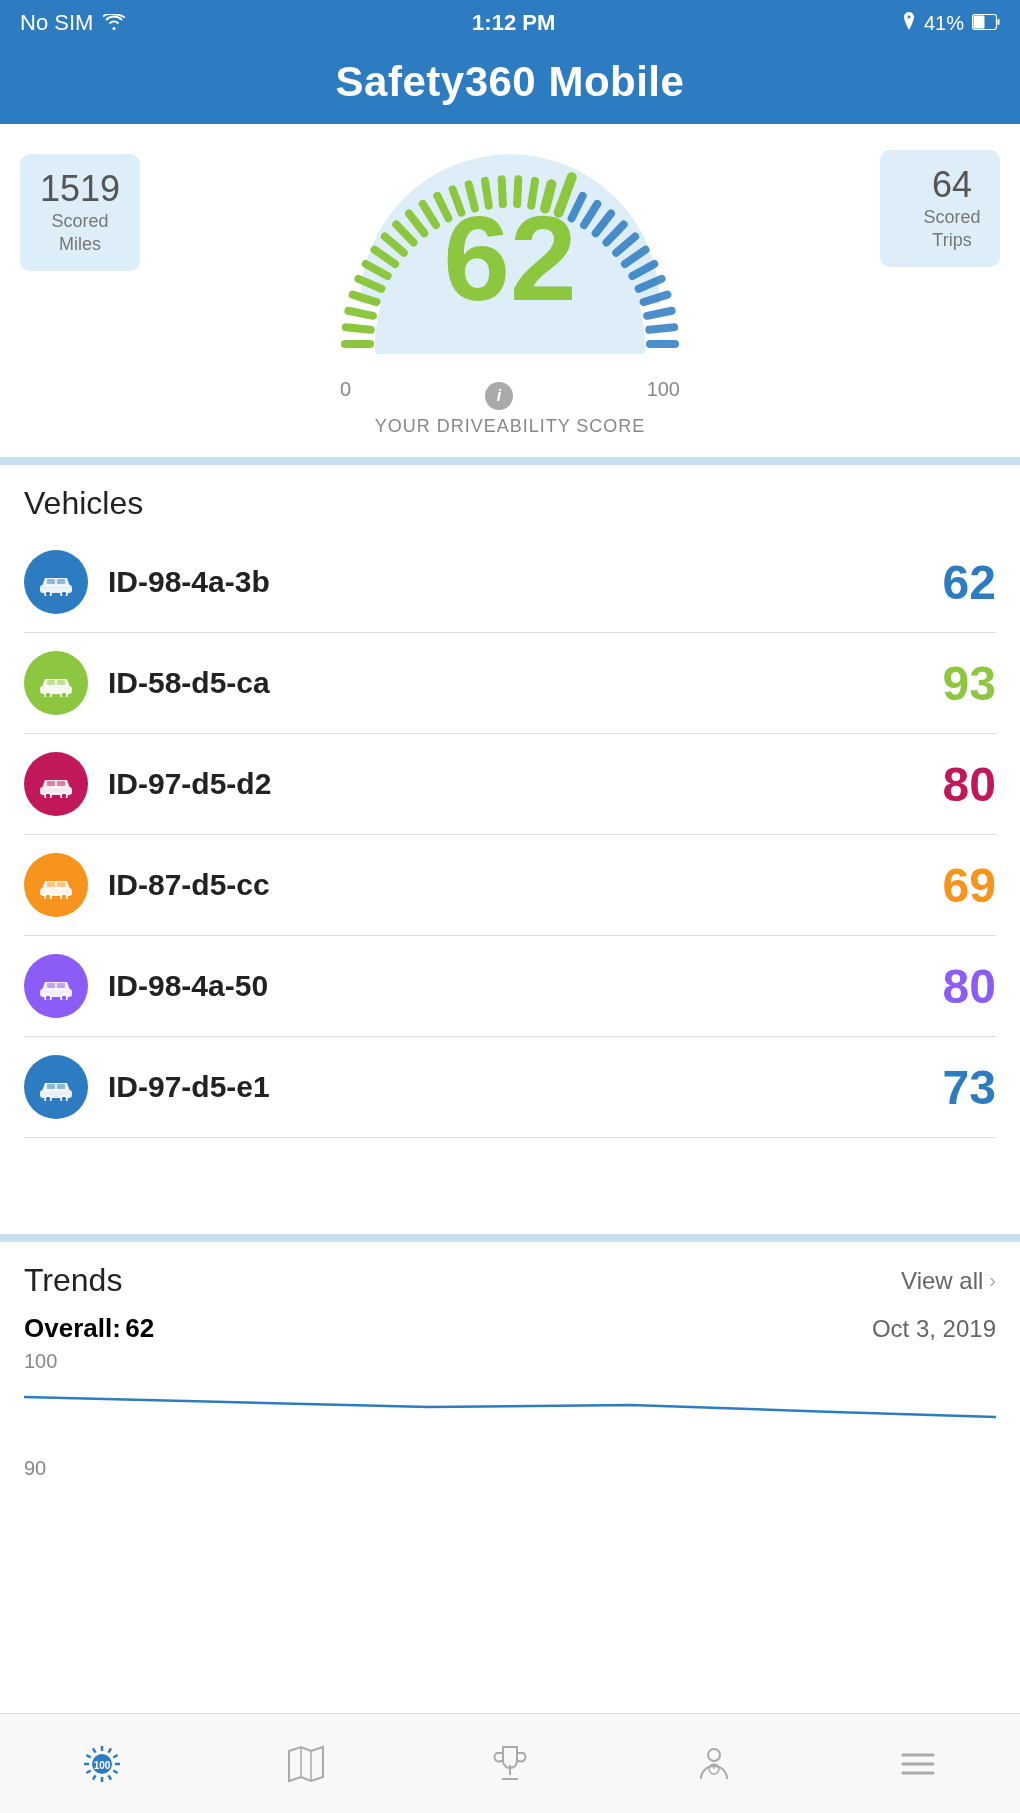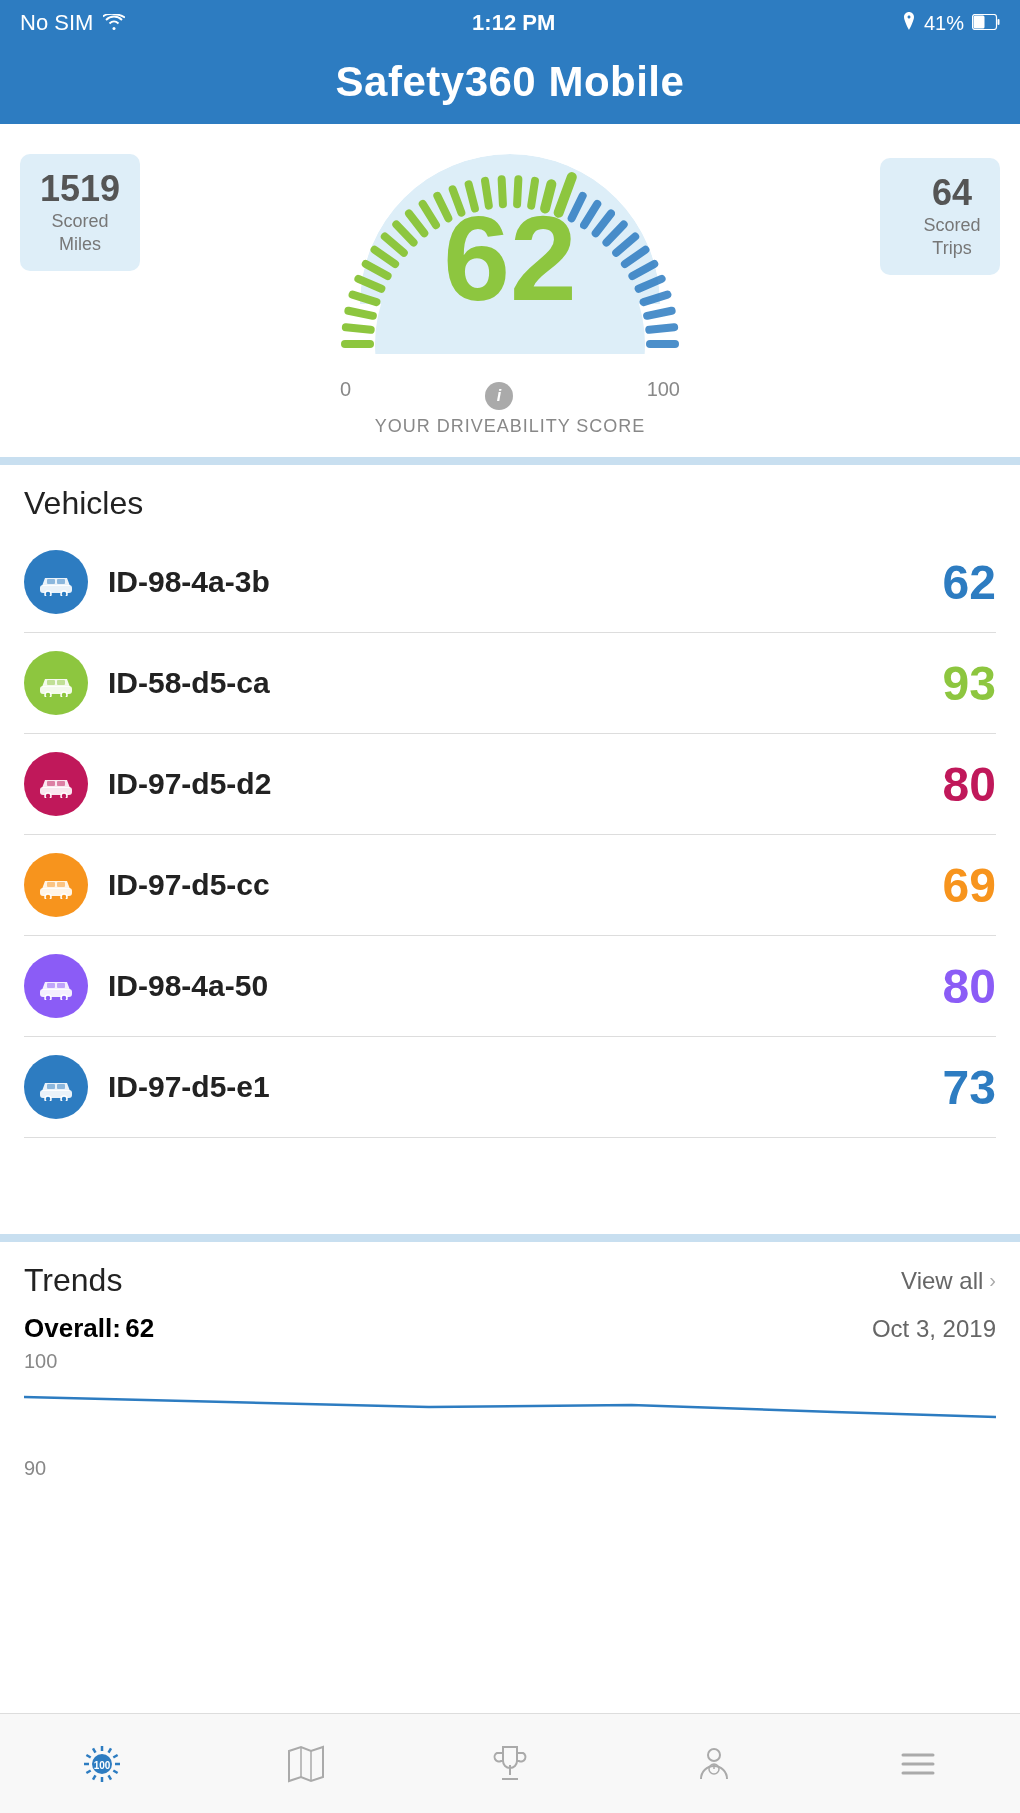--- a/index.html
+++ b/index.html
@@ -52,38 +52,38 @@
     }
     .stat-box {
       background: #deeef8;
       border-radius: 10px;
       padding: 14px 18px;
       text-align: center;
       min-width: 120px;
     }
     .stat-box .stat-number {
       font-size: 36px;
-      font-weight: 700;
+      font-weight: 400;
       color: #555;
     }
     .stat-box .stat-label {
       font-size: 18px;
       color: #777;
       margin-top: 0;
       line-height: 1.3;
     }
     .stat-box-left {
       position: absolute;
       left: 20px;
       top: 30px;
     }
     .stat-box-right {
       position: absolute;
       right: 20px;
-      top: 34px;
+      top: 26px;
       padding-left: 42px;
     }
 
     
     .gauge-container {
       display: flex;
       flex-direction: column;
       align-items: center;
       width: 460px;
     }
@@ -431,21 +431,21 @@
       <div class="vehicle-icon-circle" style="background:#f7941d;">
         <svg width="38" height="28" viewBox="0 0 38 28" fill="none">
           <path d="M5 18 L8 10 L30 10 L33 18 Z" fill="white" opacity="0.9"></path>
           <rect x="3" y="17" width="32" height="8" rx="3" fill="white" opacity="0.9"></rect>
           <circle cx="11" cy="26" r="3" fill="#f7941d" stroke="white" stroke-width="1.5"></circle>
           <circle cx="27" cy="26" r="3" fill="#f7941d" stroke="white" stroke-width="1.5"></circle>
           <rect x="10" y="11" width="8" height="5" rx="1" fill="#f7941d" opacity="0.5"></rect>
           <rect x="20" y="11" width="8" height="5" rx="1" fill="#f7941d" opacity="0.5"></rect>
         </svg>
       </div>
-      <span class="vehicle-name">ID-97-d5-cc</span>
+      <span class="vehicle-name">ID-87-d5-cc</span>
       <span class="vehicle-score" style="color:#f7941d;">69</span>
     </li>
       <li class="vehicle-item">
       <div class="vehicle-icon-circle" style="background:#8b5cf6;">
         <svg width="38" height="28" viewBox="0 0 38 28" fill="none">
           <path d="M5 18 L8 10 L30 10 L33 18 Z" fill="white" opacity="0.9"></path>
           <rect x="3" y="17" width="32" height="8" rx="3" fill="white" opacity="0.9"></rect>
           <circle cx="11" cy="26" r="3" fill="#8b5cf6" stroke="white" stroke-width="1.5"></circle>
           <circle cx="27" cy="26" r="3" fill="#8b5cf6" stroke="white" stroke-width="1.5"></circle>
           <rect x="10" y="11" width="8" height="5" rx="1" fill="#8b5cf6" opacity="0.5"></rect>

